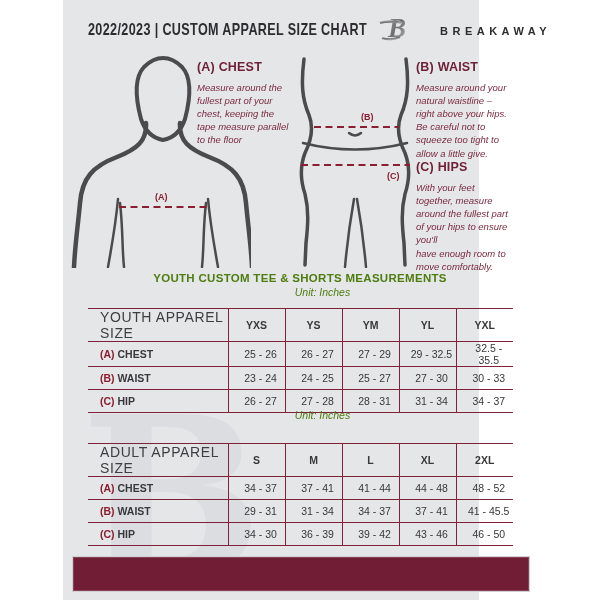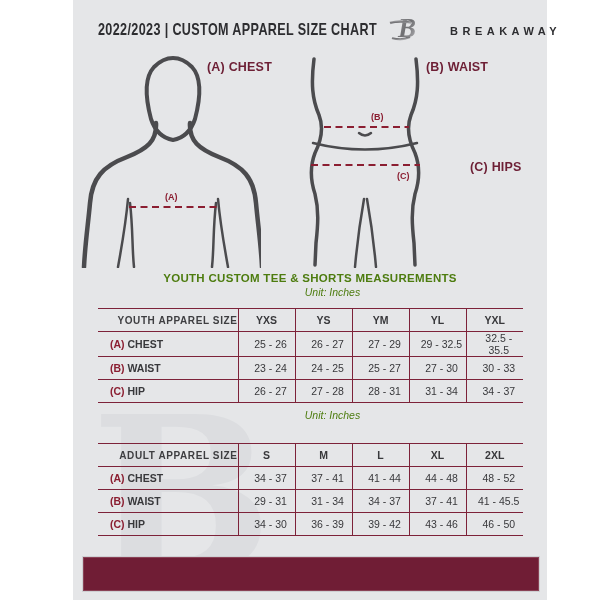--- a/index.html
+++ b/index.html
@@ -1,31 +1,31 @@
 <!DOCTYPE html>
 <html><head>
 <meta charset="utf-8">
 <style>
   html,body{margin:0;padding:0;background:#ffffff;}
   .stage{position:relative;width:600px;height:600px;margin:0 auto;font-family:"Liberation Sans",sans-serif;overflow:hidden;}
-  .page{position:absolute;left:73px;top:0;width:474px;height:600px;background:#e5e6e8;}
+  .page{position:absolute;left:63px;top:0;width:416px;height:600px;background:#e5e6e8;}
 
   
   .hdr-title{position:absolute;left:25px;top:21px;font-size:14px;font-weight:700;color:#2d2d30;
     letter-spacing:.4px;transform:scale(.9,1.12);transform-origin:left center;white-space:nowrap;}
   .logo{position:absolute;left:315px;top:13px;width:34px;height:30px;}
   .brand{position:absolute;left:349px;top:25px;font-size:11px;font-weight:700;color:#2d2d30;letter-spacing:4.5px;padding-left:28px;}
 
   
   .guide{position:absolute;color:#6d1f35;}
   .guide h3{margin:0 0 7px 0;font-size:12.5px;font-weight:700;letter-spacing:.2px;}
   .guide p{margin:0;font-size:9.5px;font-style:italic;line-height:1.38;white-space:pre-line;color:#7a2a40;}
   .g-chest{left:134px;top:60px;width:120px;}
   .g-waist{left:353px;top:60px;width:120px;}
-  .g-hips{left:353px;top:160px;width:125px;margin-left:44px;}
+  .g-hips{left:353px;top:160px;width:125px;}
 
   .figure{position:absolute;}
   .fig-torso{left:8px;top:53px;}
   .fig-lower{left:230px;top:53px;}
   .fig-stroke{fill:none;stroke:#4b4b4e;stroke-linecap:round;}
   .dash{stroke:#8b1e31;stroke-width:2.2;stroke-dasharray:7 4.5;fill:none;}
   .marker{fill:#8b1e31;font-size:9px;font-weight:700;font-family:"Liberation Sans",sans-serif;}
 
   
   .sec{position:absolute;left:0;width:474px;text-align:center;color:#4d7c0f;}
@@ -33,21 +33,21 @@
   .sec .u{font-size:10.5px;font-style:italic;margin-top:2px;margin-left:45px;}
 
   
   table.size-table{position:absolute;left:25px;width:425px;border-collapse:collapse;table-layout:fixed;
     font-size:10.5px;color:#38383b;}
   table.size-table col.c0{width:140px;}
   table.size-table col.cn{width:57px;}
   table.size-table th,table.size-table td{height:22px;padding:0;border-top:1.5px solid #7d2239;border-bottom:1.5px solid #7d2239;}
   table.size-table th+th,table.size-table td+td{border-left:1.2px solid #7d2239;}
   table.size-table th{font-weight:700;}
-  table.size-table th.lbl{font-weight:700;text-align:right;padding-left:12px;letter-spacing:.6px;font-size:10px;color:#3e3e41;}
+  table.size-table th.lbl{font-weight:400;text-align:left;padding-left:12px;letter-spacing:.6px;font-size:14px;color:#3e3e41;}
   table.size-table td{text-align:center;padding-left:8px;}
   table.size-table td.lbl{text-align:left;padding-left:12px;font-weight:700;}
   .keymark{color:#8b1e31;font-weight:700;}
 
   .watermark{position:absolute;left:18px;top:388px;font-family:"DejaVu Serif",serif;font-weight:700;
     font-size:215px;line-height:1;color:#dcddE0;z-index:0;user-select:none;}
   .ontop{z-index:1;}
 
   .footer-bar{position:absolute;left:9px;top:556px;width:456px;height:34px;background:#701d35;
     border:1px solid #cfd0d3;box-shadow:inset 0 0 0 1px #8a4256;z-index:1;}
@@ -93,26 +93,44 @@
       <path class="fig-stroke" stroke-width="2.5" d="M61 146 Q 55 180 52 214"></path>
       <path class="fig-stroke" stroke-width="2.5" d="M64 146 Q 70 180 73 214"></path>
       <path class="dash" d="M21 74 L 106 74"></path>
       <text class="marker" x="68" y="67">(B)</text>
       <path class="dash" d="M8 112 L 117 112"></path>
       <text class="marker" x="94" y="126">(C)</text>
     </svg>
 
     <div class="guide g-chest">
       <h3>(A) CHEST</h3>
+      <p>Measure around the
+fullest part of your
+chest, keeping the
+tape measure parallel
+to the floor</p>
     </div>
     <div class="guide g-waist">
       <h3>(B) WAIST</h3>
+      <p>Measure around your
+natural waistline –
+right above your hips.
+Be careful not to
+squeeze too tight to
+allow a little give.</p>
     </div>
     <div class="guide g-hips">
       <h3>(C) HIPS</h3>
+      <p>With your feet
+together, measure
+around the fullest part
+of your hips to ensure
+you'll
+have enough room to
+move comfortably.</p>
     </div>
 
     <div class="watermark">B</div>
 
     <div class="sec ontop" style="top:272px;">
       <div class="t">YOUTH CUSTOM TEE &amp; SHORTS MEASUREMENTS</div>
       <div class="u">Unit: Inches</div>
     </div>
     <table class="size-table ontop" style="top:308px;">
       <colgroup>

